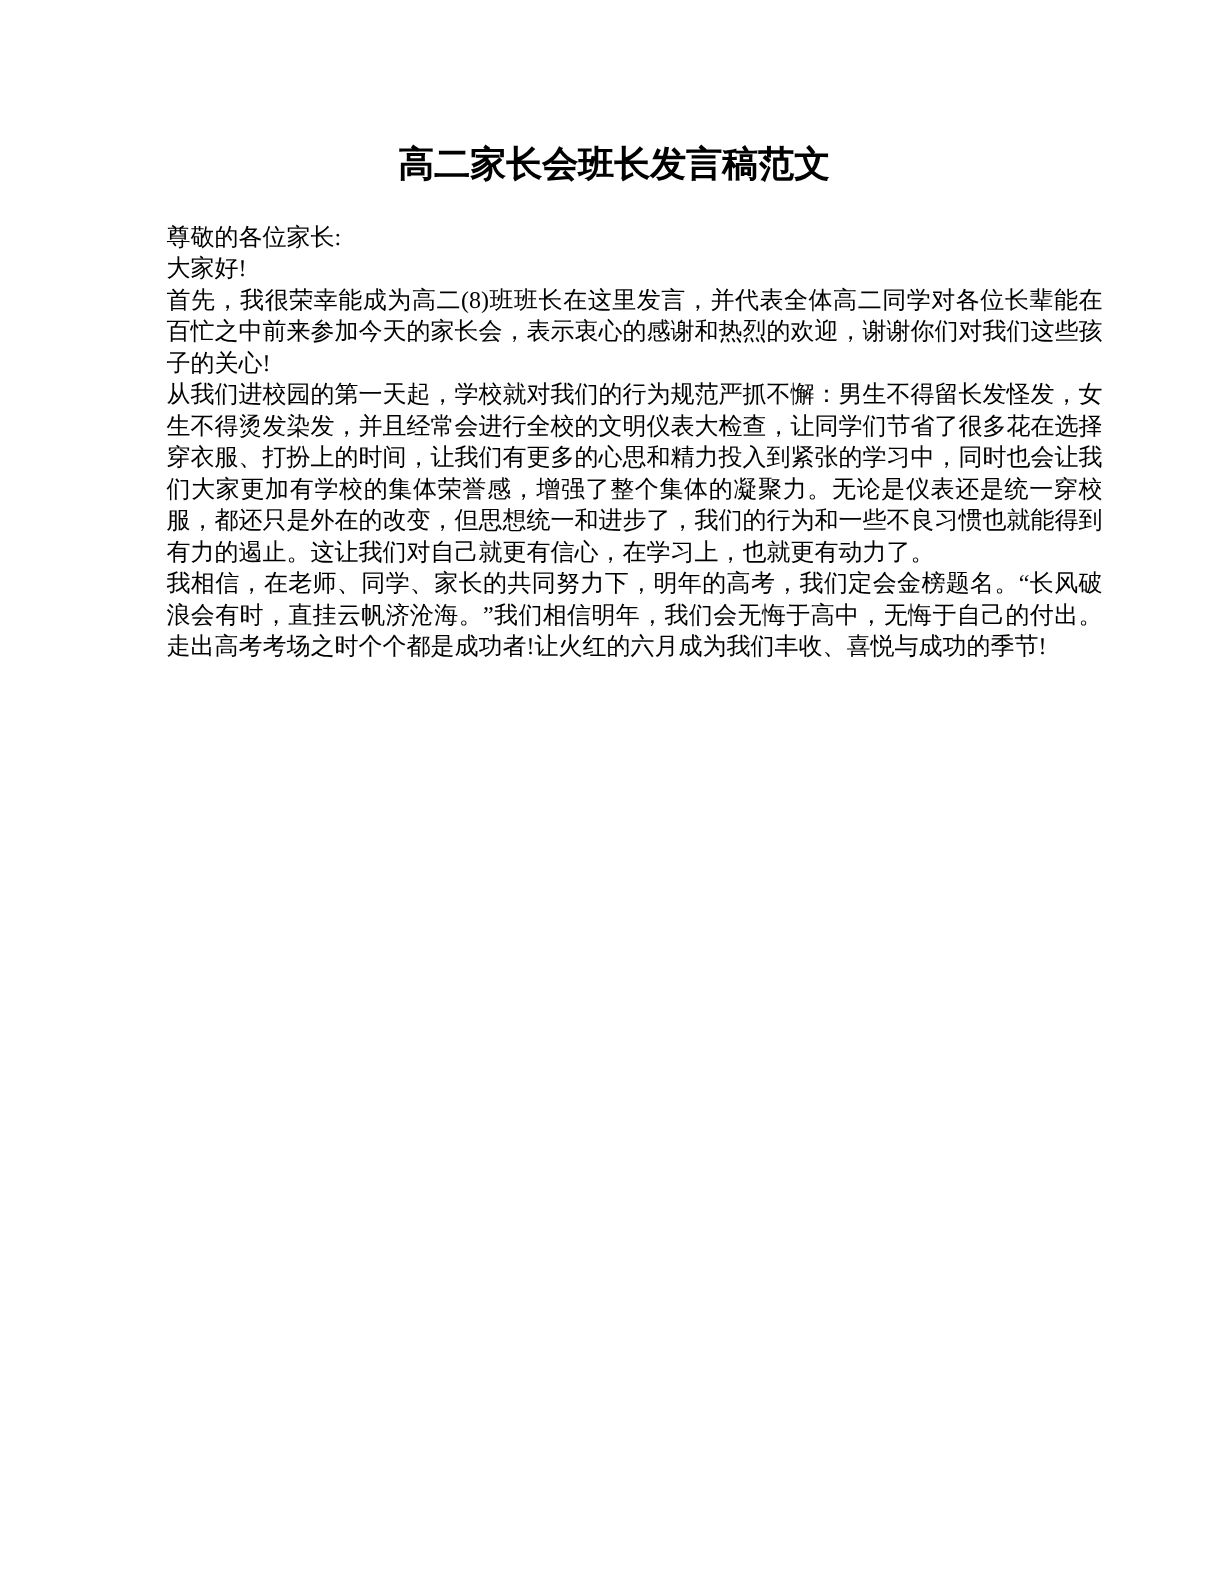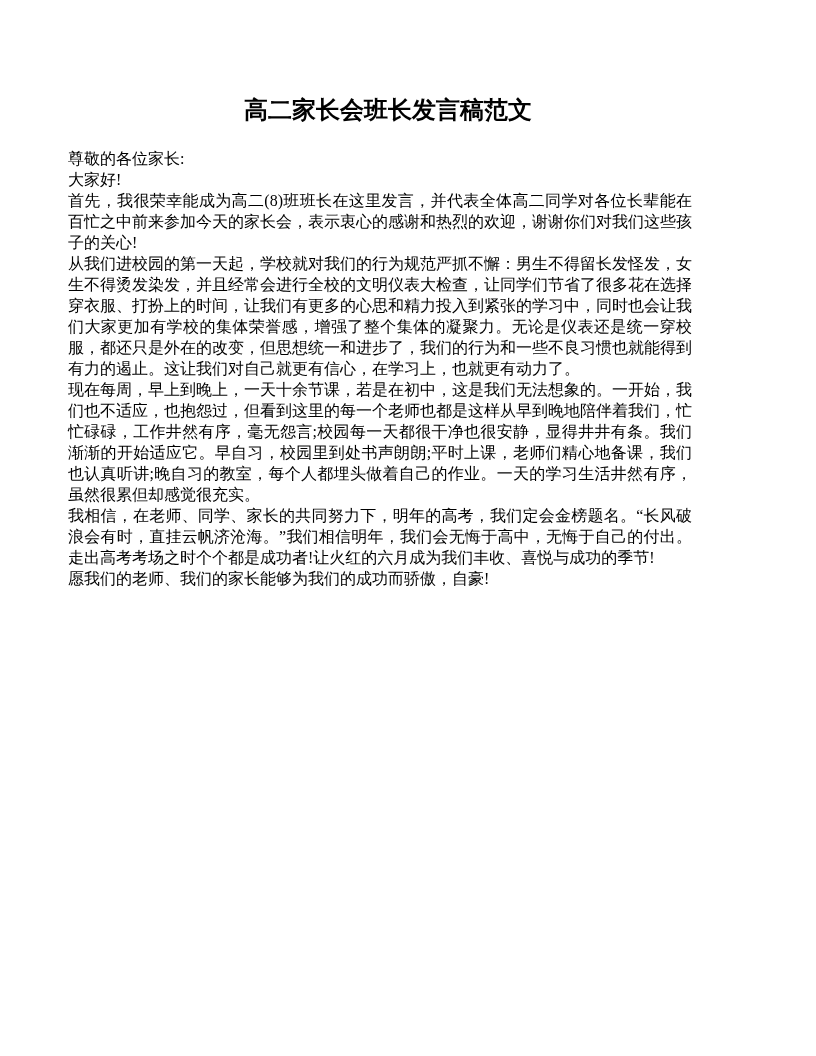--- a/index.html
+++ b/index.html
@@ -6,21 +6,21 @@
     margin: 0;
     padding: 0;
     background: #ffffff;
   }
   .page {
     position: relative;
     width: 816px;
     height: 1056px;
     background: #ffffff;
     box-sizing: border-box;
-    padding: 96px 96px 0 56px;
+    padding: 96px 96px 0 99px;
     overflow: hidden;
     font-family: "Liberation Serif", "DejaVu Serif", serif;
     color: #000000;
   }
   .doc-title {
     margin: 0 0 24px 0;
     font-size: 24px;
     line-height: 28px;
     font-weight: bold;
     text-align: center;
@@ -43,17 +43,15 @@
 </head>
 <body>
 
 <div class="page">
   <h1 class="doc-title">高二家长会班长发言稿范文</h1>
   <div class="doc-body">
       <p class="para">尊敬的各位家长:</p>
       <p class="para">大家好!</p>
       <p class="para">首先，我很荣幸能成为高二(8)班班长在这里发言，并代表全体高二同学对各位长辈能在百忙之中前来参加今天的家长会，表示衷心的感谢和热烈的欢迎，谢谢你们对我们这些孩子的关心!</p>
       <p class="para">从我们进校园的第一天起，学校就对我们的行为规范严抓不懈：男生不得留长发怪发，女生不得烫发染发，并且经常会进行全校的文明仪表大检查，让同学们节省了很多花在选择穿衣服、打扮上的时间，让我们有更多的心思和精力投入到紧张的学习中，同时也会让我们大家更加有学校的集体荣誉感，增强了整个集体的凝聚力。无论是仪表还是统一穿校服，都还只是外在的改变，但思想统一和进步了，我们的行为和一些不良习惯也就能得到有力的遏止。这让我们对自己就更有信心，在学习上，也就更有动力了。</p>
-      <p class="para">现在每周，早上到晚上，一天十余节课，若是在初中，这是我们无法想象的。一开始，我们也不适应，也抱怨过，但看到这里的每一个老师也都是这样从早到晚地陪伴着我们，忙忙碌碌，工作井然有序，毫无怨言;校园每一天都很干净也很安静，显得井井有条。我们渐渐的开始适应它。早自习，校园里到处书声朗朗;平时上课，老师们精心地备课，我们也认真听讲;晚自习的教室，每个人都埋头做着自己的作业。一天的学习生活井然有序，虽然很累但却感觉很充实。</p>
       <p class="para">我相信，在老师、同学、家长的共同努力下，明年的高考，我们定会金榜题名。“长风破浪会有时，直挂云帆济沧海。”我们相信明年，我们会无悔于高中，无悔于自己的付出。走出高考考场之时个个都是成功者!让火红的六月成为我们丰收、喜悦与成功的季节!</p>
-      <p class="para">愿我们的老师、我们的家长能够为我们的成功而骄傲，自豪!</p>
     </div>
 </div>
 
 </body></html>

